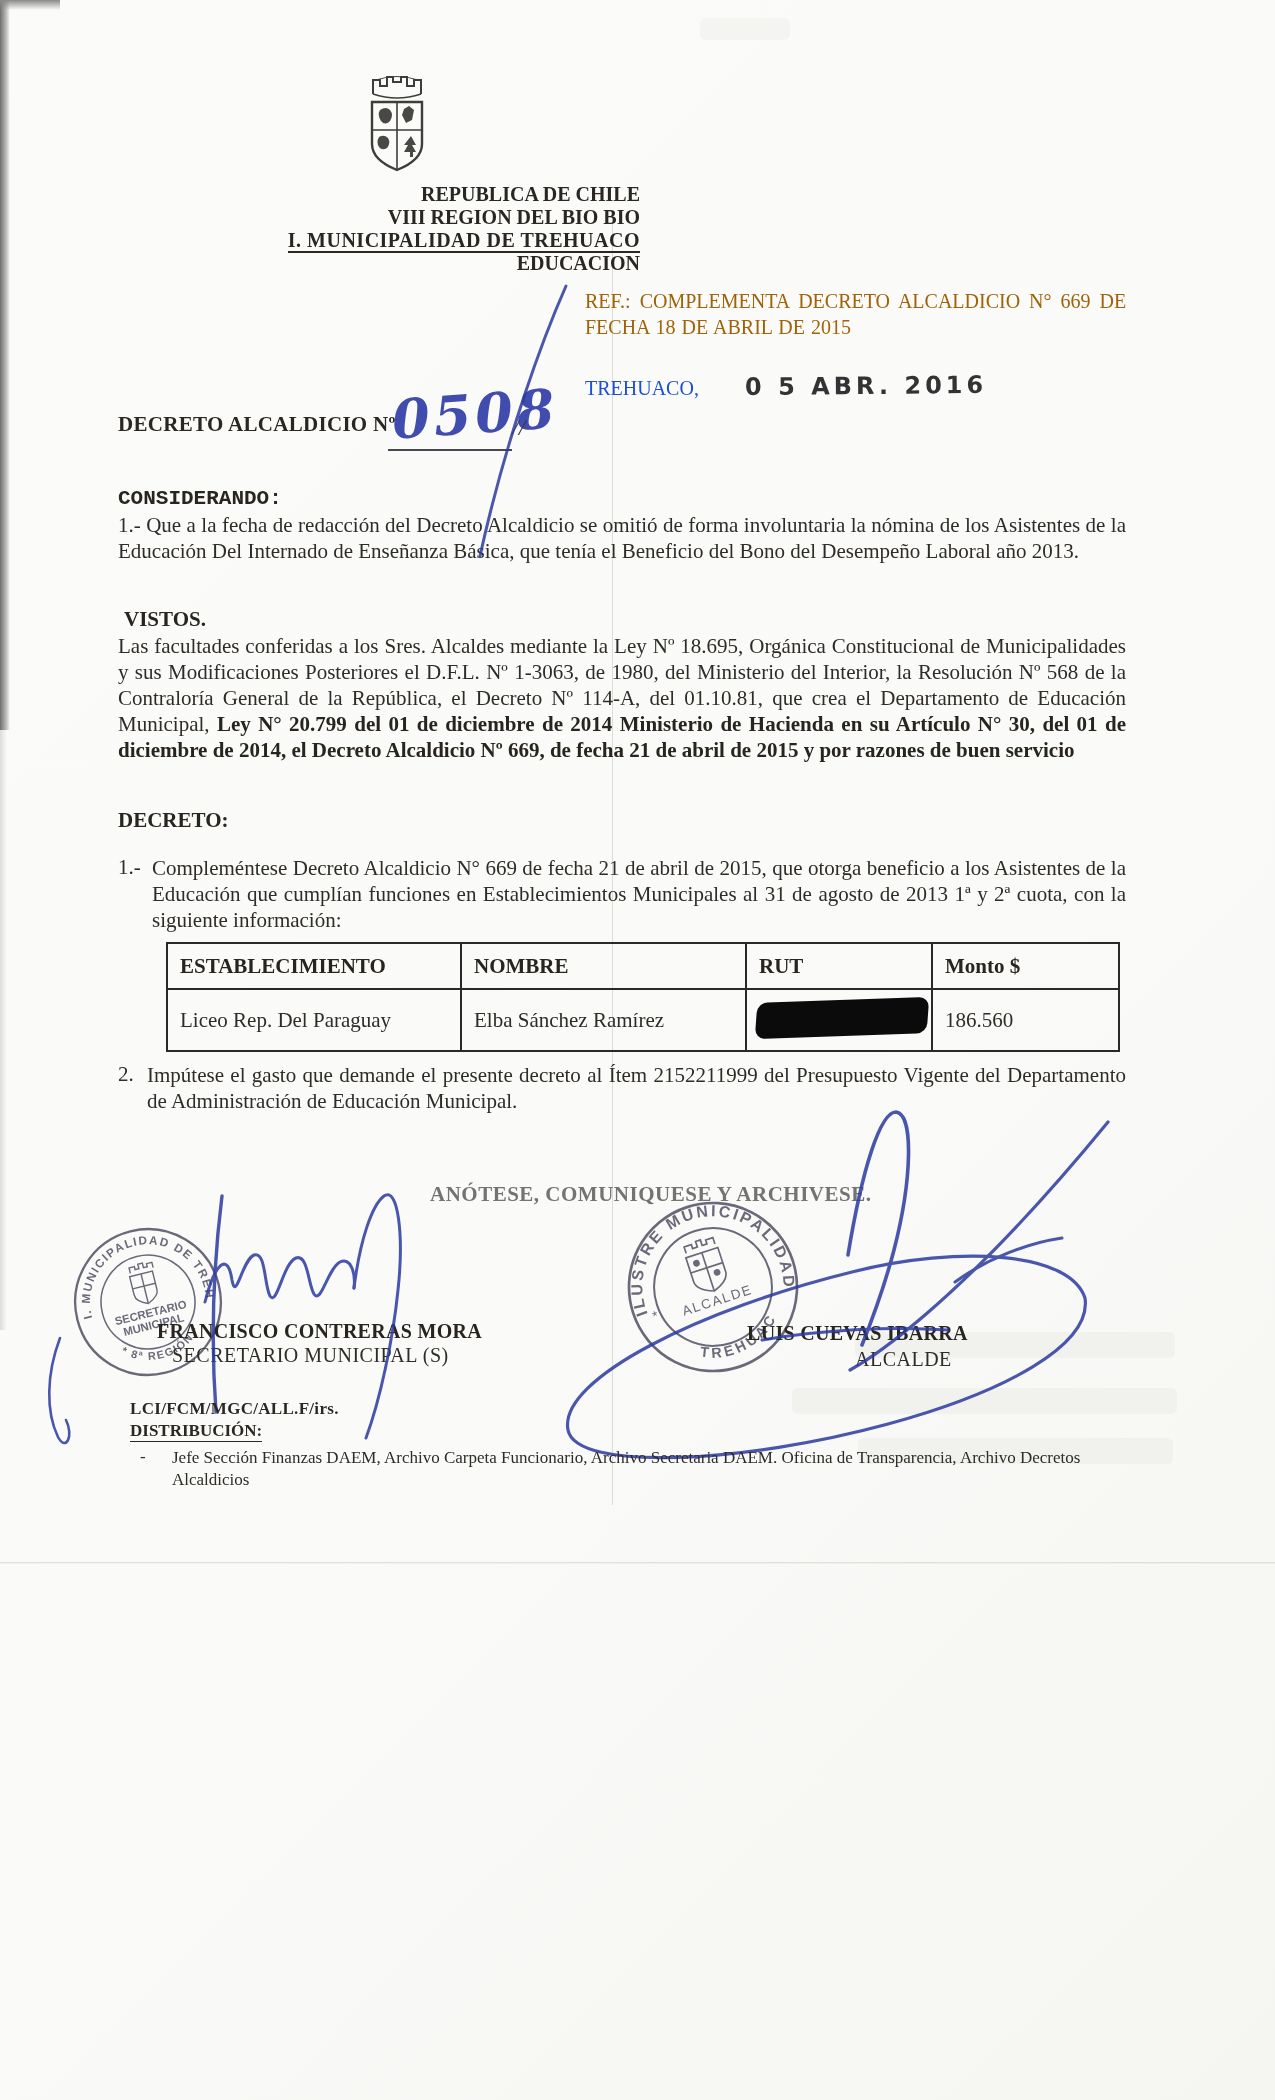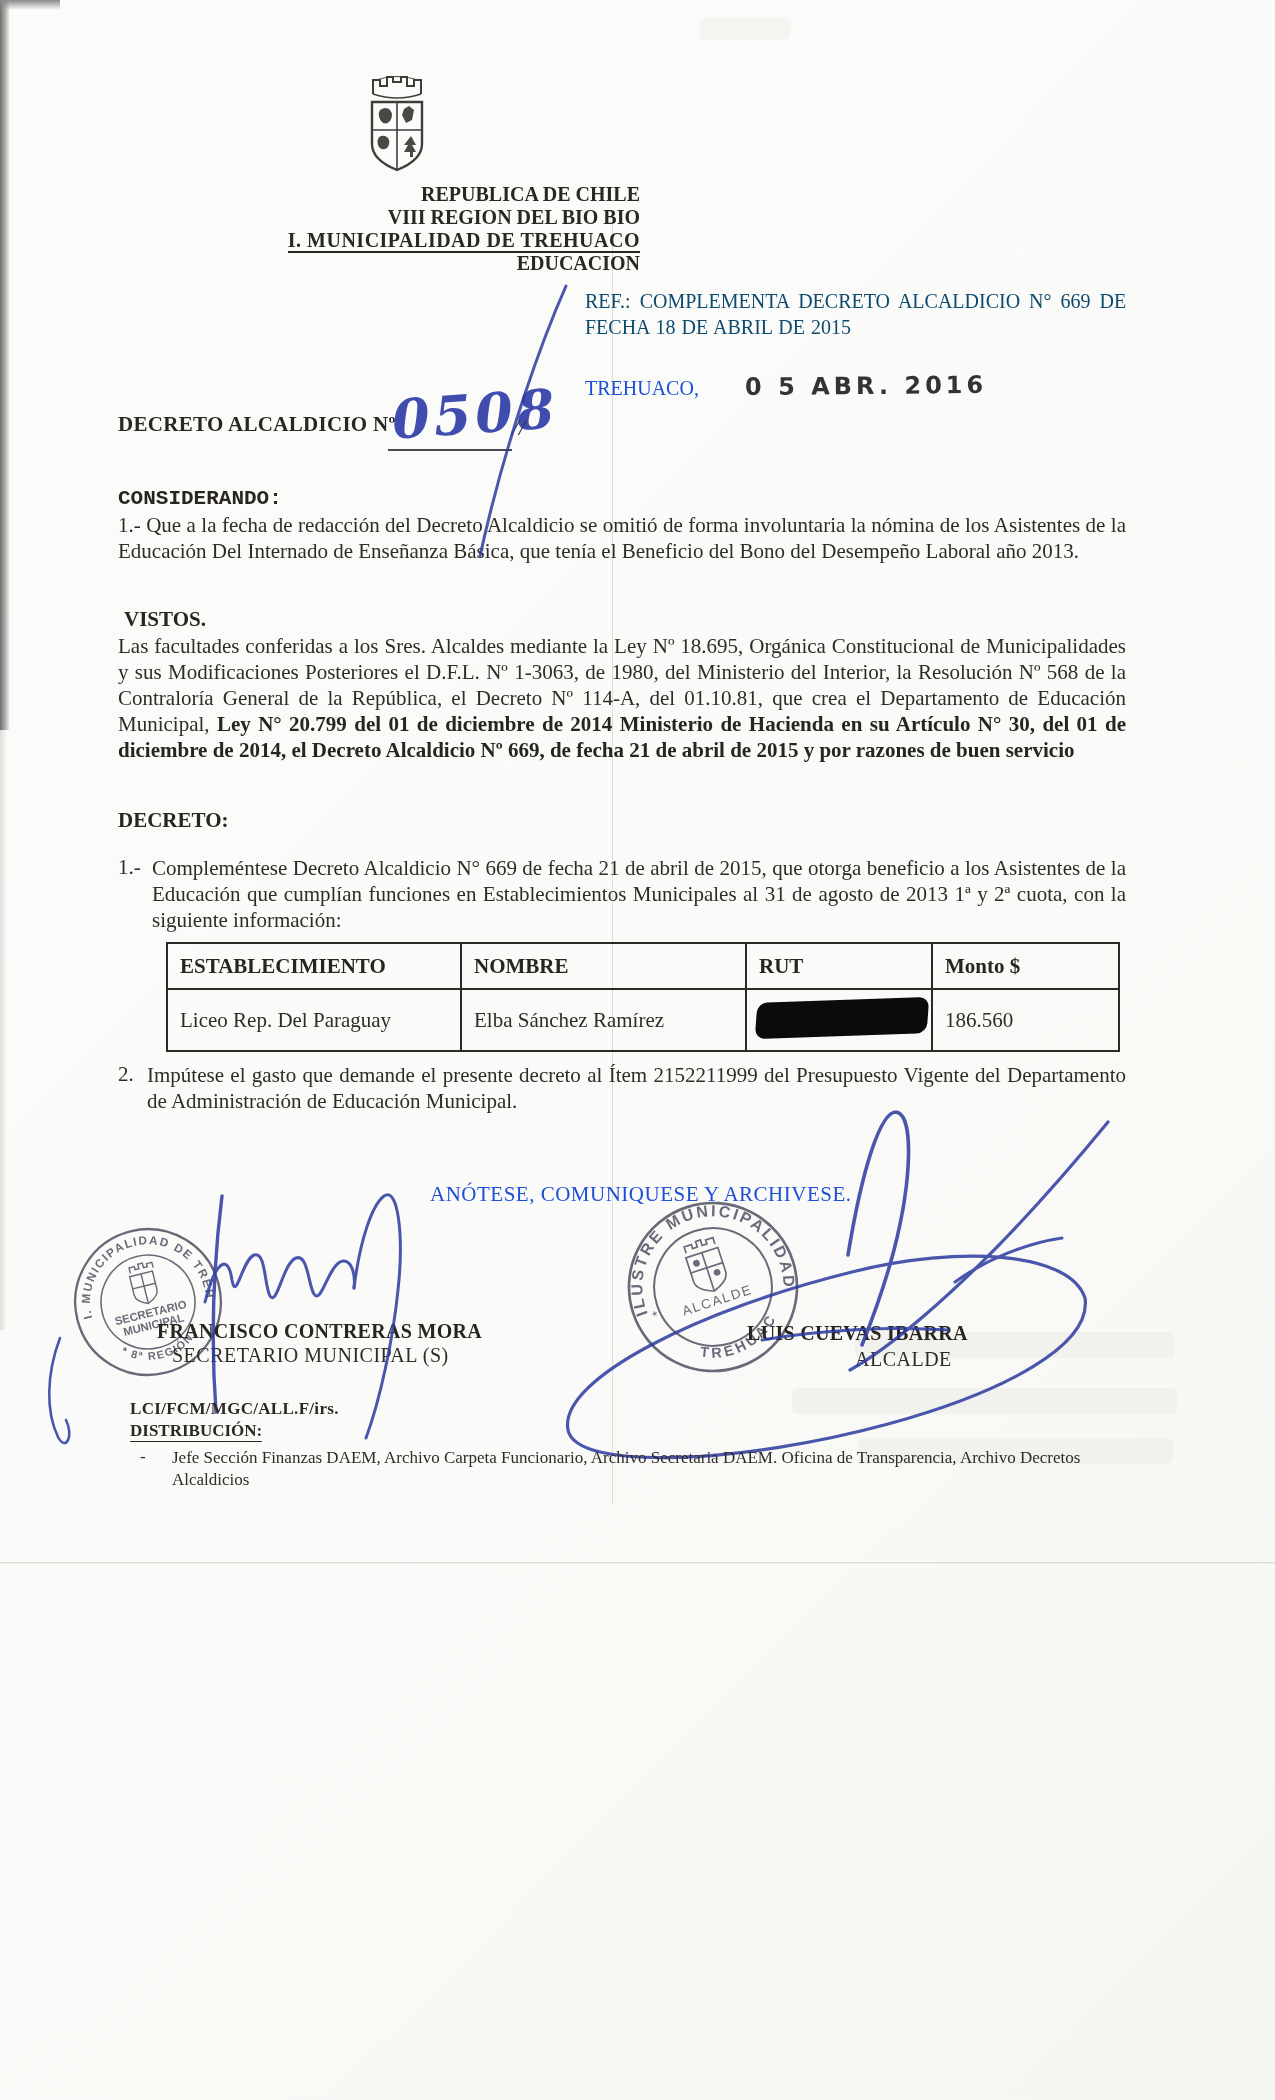--- a/index.html
+++ b/index.html
@@ -20,42 +20,42 @@
   .edge-left2{left:0;top:730px;width:7px;height:600px;
     background:linear-gradient(to right,#c9c9c5,rgba(235,235,232,0));opacity:.6;}
   .edge-top{left:0;top:0;width:60px;height:10px;background:linear-gradient(to bottom,#8a8a88,rgba(220,220,218,0));}
   .fold-v{left:612px;top:215px;width:1px;height:1290px;background:rgba(185,185,180,.45);}
   .fold-h{left:0;top:1562px;width:1275px;height:2px;background:linear-gradient(to bottom,rgba(196,196,190,.65),rgba(230,230,226,0));}
   .smudge{background:#e9e9e6;opacity:.5;border-radius:6px;}
   
   .hdr{left:150px;top:183px;width:490px;text-align:right;font-weight:bold;font-size:20px;line-height:23px;color:#2a2723;}
   .hdr .muni{text-decoration:none;border-bottom:2px solid #2a2723;letter-spacing:.5px;}
   
-  .ref{left:585px;top:288px;width:545px;font-size:20px;line-height:26px;color:#0c4a6e;word-spacing:4px;}
+  .ref{left:585px;top:288px;width:545px;font-size:20px;line-height:26px;color:#a16207;word-spacing:4px;}
   .place{left:585px;top:377px;font-size:20px;color:#1d4ed8;}
   .datestamp{left:745px;top:372px;font-family:"DejaVu Sans",sans-serif;font-weight:bold;
     font-size:24px;letter-spacing:4px;color:#232326;transform:rotate(-.5deg);opacity:.92;}
   
   .decreelabel{left:118px;top:412px;font-size:21px;font-weight:bold;color:#2a2723;letter-spacing:.3px;}
   .hand-number{left:392px;top:382px;font-size:54px;font-style:italic;font-weight:bold;
     color:#2c3aa6;font-family:"DejaVu Serif",serif;letter-spacing:4px;transform:rotate(-4deg);opacity:.9;}
   .num-underline{left:388px;top:449px;width:124px;height:2px;background:#4a4750;}
   .slashes{left:512px;top:414px;font-size:24px;font-style:italic;color:#3c3a46;}
   
   .sect-title{font-size:21px;font-weight:bold;color:#28251f;}
   .para{font-size:21px;line-height:26px;text-align:justify;color:#2f2c28;}
   .marker{font-size:21px;color:#2f2c28;}
   
   table.decree{border-collapse:collapse;table-layout:fixed;width:952px;}
   table.decree th,table.decree td{border:2px solid #2b2926;font-size:21px;padding:8px 12px;text-align:left;vertical-align:middle;}
   table.decree th{font-weight:bold;height:28px;color:#28251f;}
   table.decree td{height:44px;color:#2f2c28;}
   .redact{position:absolute;background:#0b0b0b;border-radius:10px;transform:rotate(-2deg) skewX(-6deg);}
   
-  .closing{left:430px;top:1182px;font-size:21px;font-weight:normal;letter-spacing:.5px;color:#1d4ed8;}
+  .closing{left:430px;top:1182px;font-size:21px;font-weight:bold;letter-spacing:.5px;color:#737373;}
   .sig-name{font-size:20px;font-weight:bold;color:#28251f;letter-spacing:.3px;}
   .sig-title{font-size:20px;color:#2f2c28;letter-spacing:.5px;}
   .footer-ini{left:130px;top:1399px;font-size:17px;font-weight:bold;color:#2b2824;letter-spacing:.3px;}
   .footer-dist{left:130px;top:1421px;font-size:17px;font-weight:bold;color:#2b2824;border-bottom:1.5px solid #2b2824;}
   .dist-bullet{left:140px;top:1447px;font-size:17px;color:#2f2c28;}
   .dist-text{left:172px;top:1447px;width:950px;font-size:17px;line-height:22px;color:#2f2c28;text-align:left;}
   
   .stampwrap{opacity:.82;}
   svg text{font-family:"Liberation Sans","DejaVu Sans",sans-serif;}
   .ink{stroke:#2c3aa0;fill:none;stroke-linecap:round;stroke-linejoin:round;}

